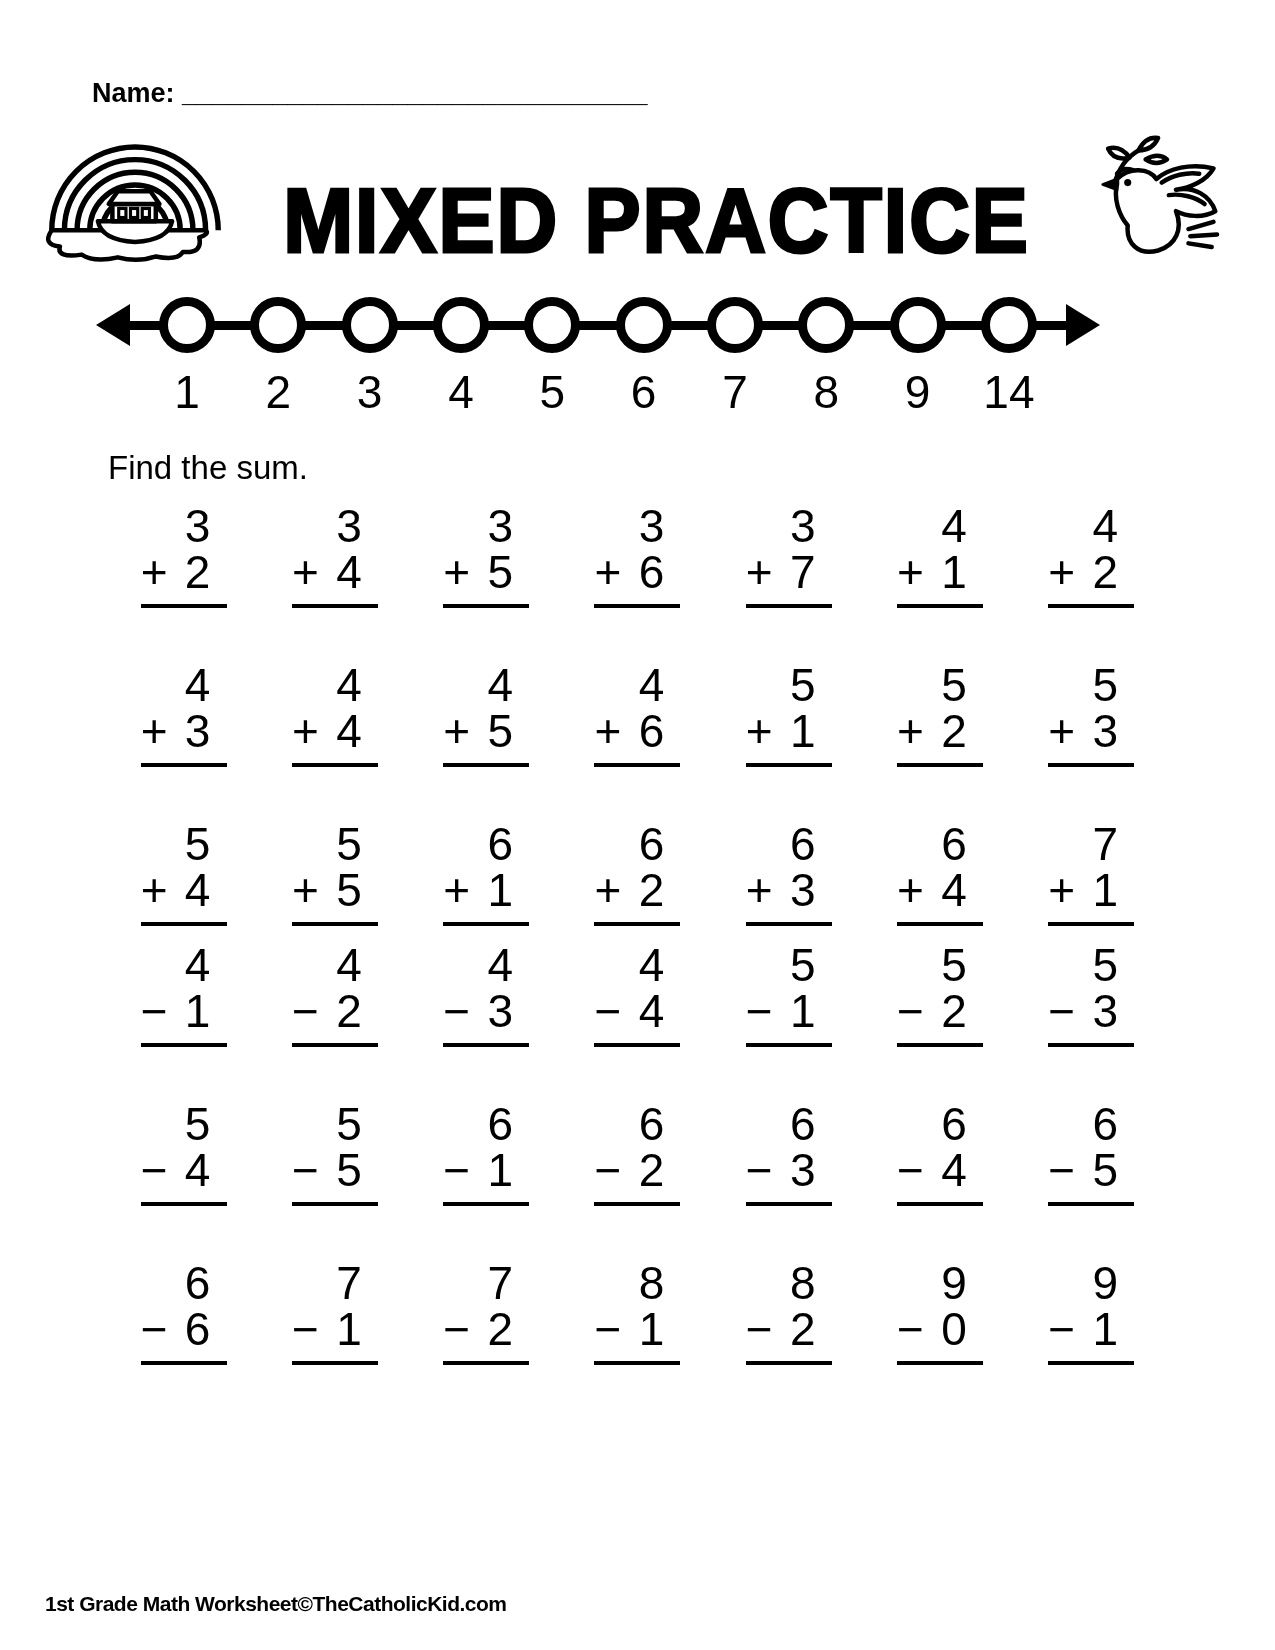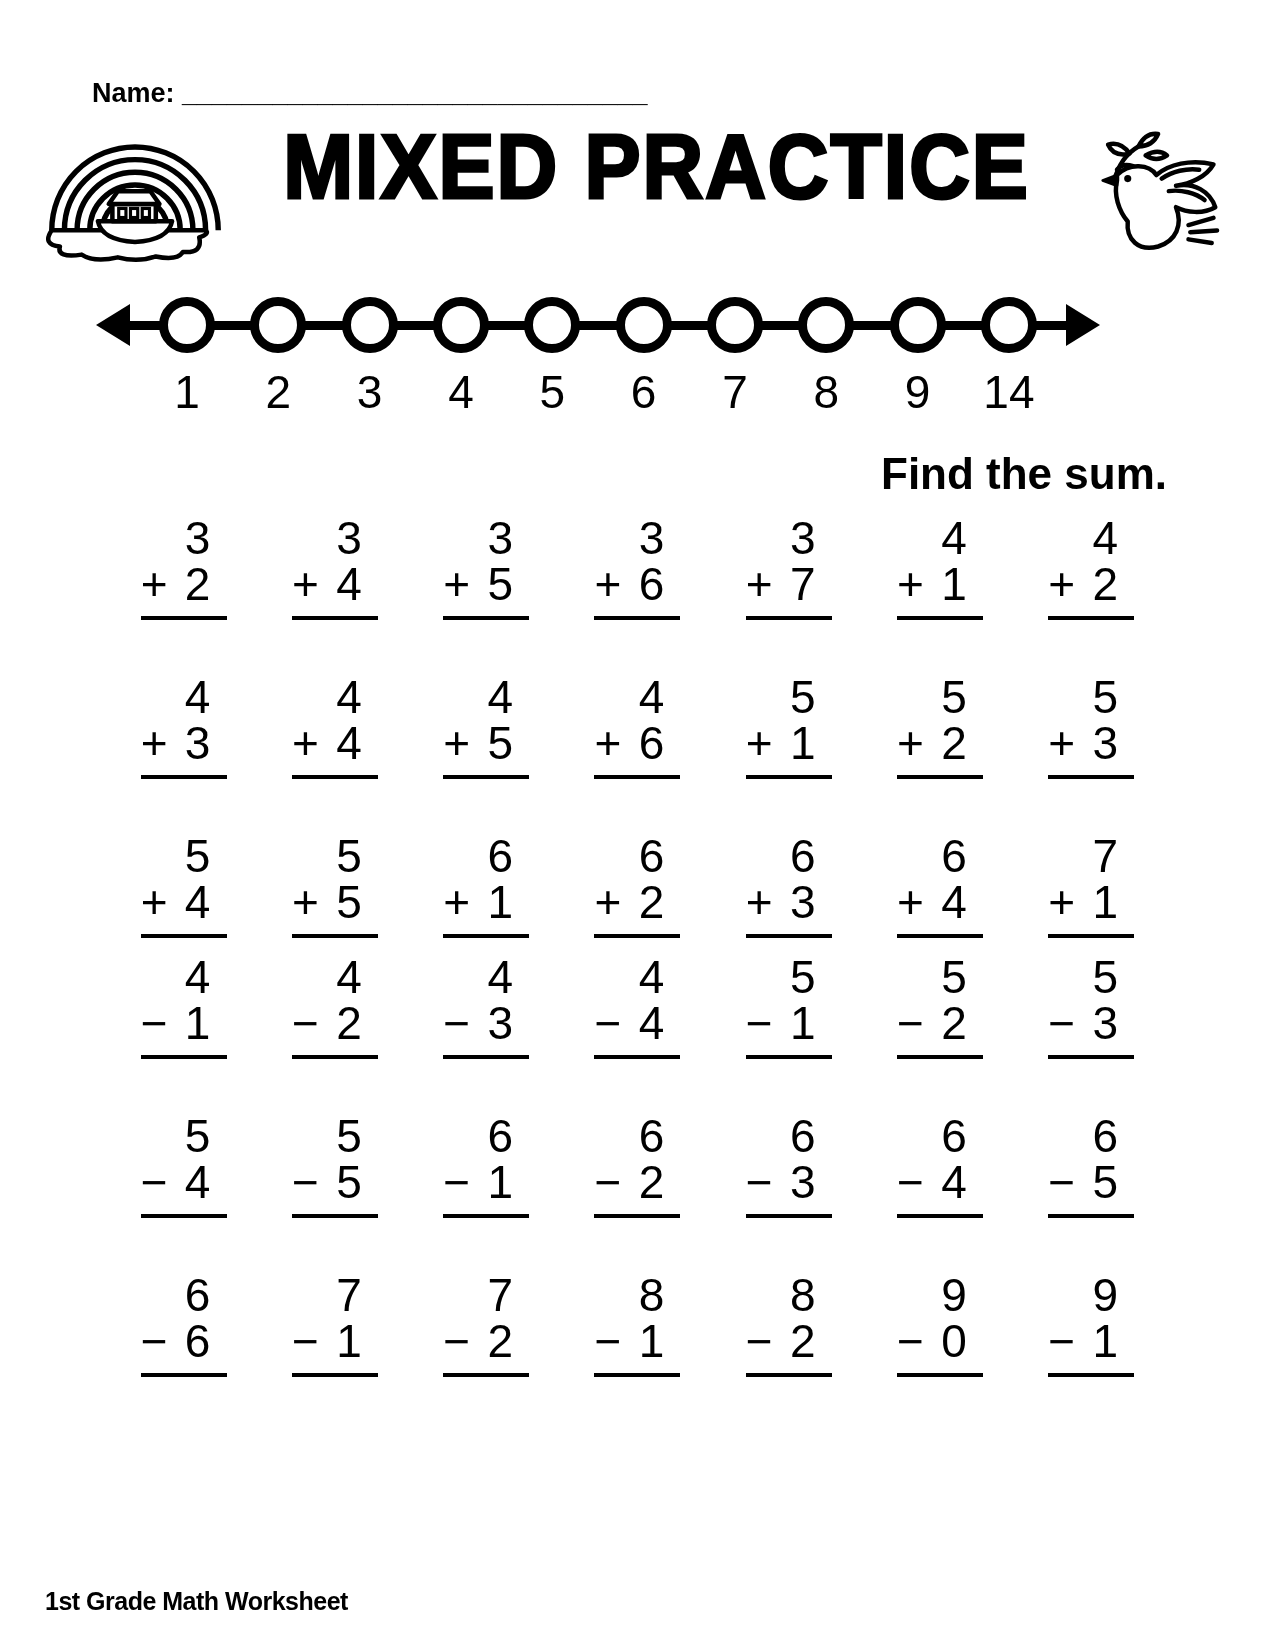--- a/index.html
+++ b/index.html
@@ -11,21 +11,21 @@
     overflow: hidden;
   }
   .name-row {
     display: flex; justify-content: space-between;
     padding: 78px 185px 0 92px;
     font-size: 27px; font-weight: bold;
     white-space: nowrap;
   }
   .fill-line { font-weight: bold; letter-spacing: 0px; }
   .header {
-    display: flex; align-items: flex-start;
+    display: flex; align-items: flex-end;
     padding: 16px 40px 0 40px;
   }
   .title {
     flex: 1; text-align: center;
     font-size: 84px; font-weight: bold;
     letter-spacing: 2px;
     -webkit-text-stroke: 3px #000;
     line-height: 1;
     transform: scaleY(1.08);
   }
@@ -53,37 +53,37 @@
   }
   .nl-stop { display: flex; flex-direction: column; align-items: center; width: 58px; }
   .nl-circle {
     width: 38px; height: 38px;
     border: 9px solid #000; border-radius: 50%;
     background: #fff; position: relative; z-index: 1;
   }
   .nl-num { margin-top: 16px; font-size: 46px; line-height: 1; }
   
   .sections { padding: 0 108px; }
-  .section-heading { font-size: 44px; margin: 0; font-weight: bold; text-align: right; }
+  .section-heading { font-size: 33px; margin: 0; font-weight: normal; }
   .heading-sum  { margin-top: 34px; }
   .heading-diff { margin-top: 58px; }
   .grid {
     display: grid; grid-template-columns: repeat(7, 1fr);
     row-gap: 54px; margin-top: 16px;
   }
   .prob { width: 86px; justify-self: center; }
   .prow { display: flex; font-size: 46px; line-height: 1.0; }
   .op  { width: 28px; text-align: left; }
   .num { flex: 1; text-align: center; }
   .rule { height: 0; border-bottom: 4px solid #000; margin-top: 9px; }
   
   .footer {
     position: absolute; bottom: 34px; left: 45px; right: 39px;
     display: flex; 
-    font-size: 25px; font-weight: bold;
+    font-size: 21px; font-weight: bold;
     letter-spacing: -0.5px;
   }
   .illustration { flex: 0 0 auto; }
 </style>
 </head>
 <body>
 
 <div class="name-row">
   <span>
     <span>Name:</span>
@@ -695,13 +695,14 @@
       <span class="op">−</span>
       <span class="num">1</span>
     </div>
     <div class="rule"></div>
   </div>
 </div>
 </div>
 
 <div class="footer">
   <span>1st Grade Math Worksheet</span>
+  <span>©TheCatholicKid.com</span>
 </div>
 
 </body></html>

